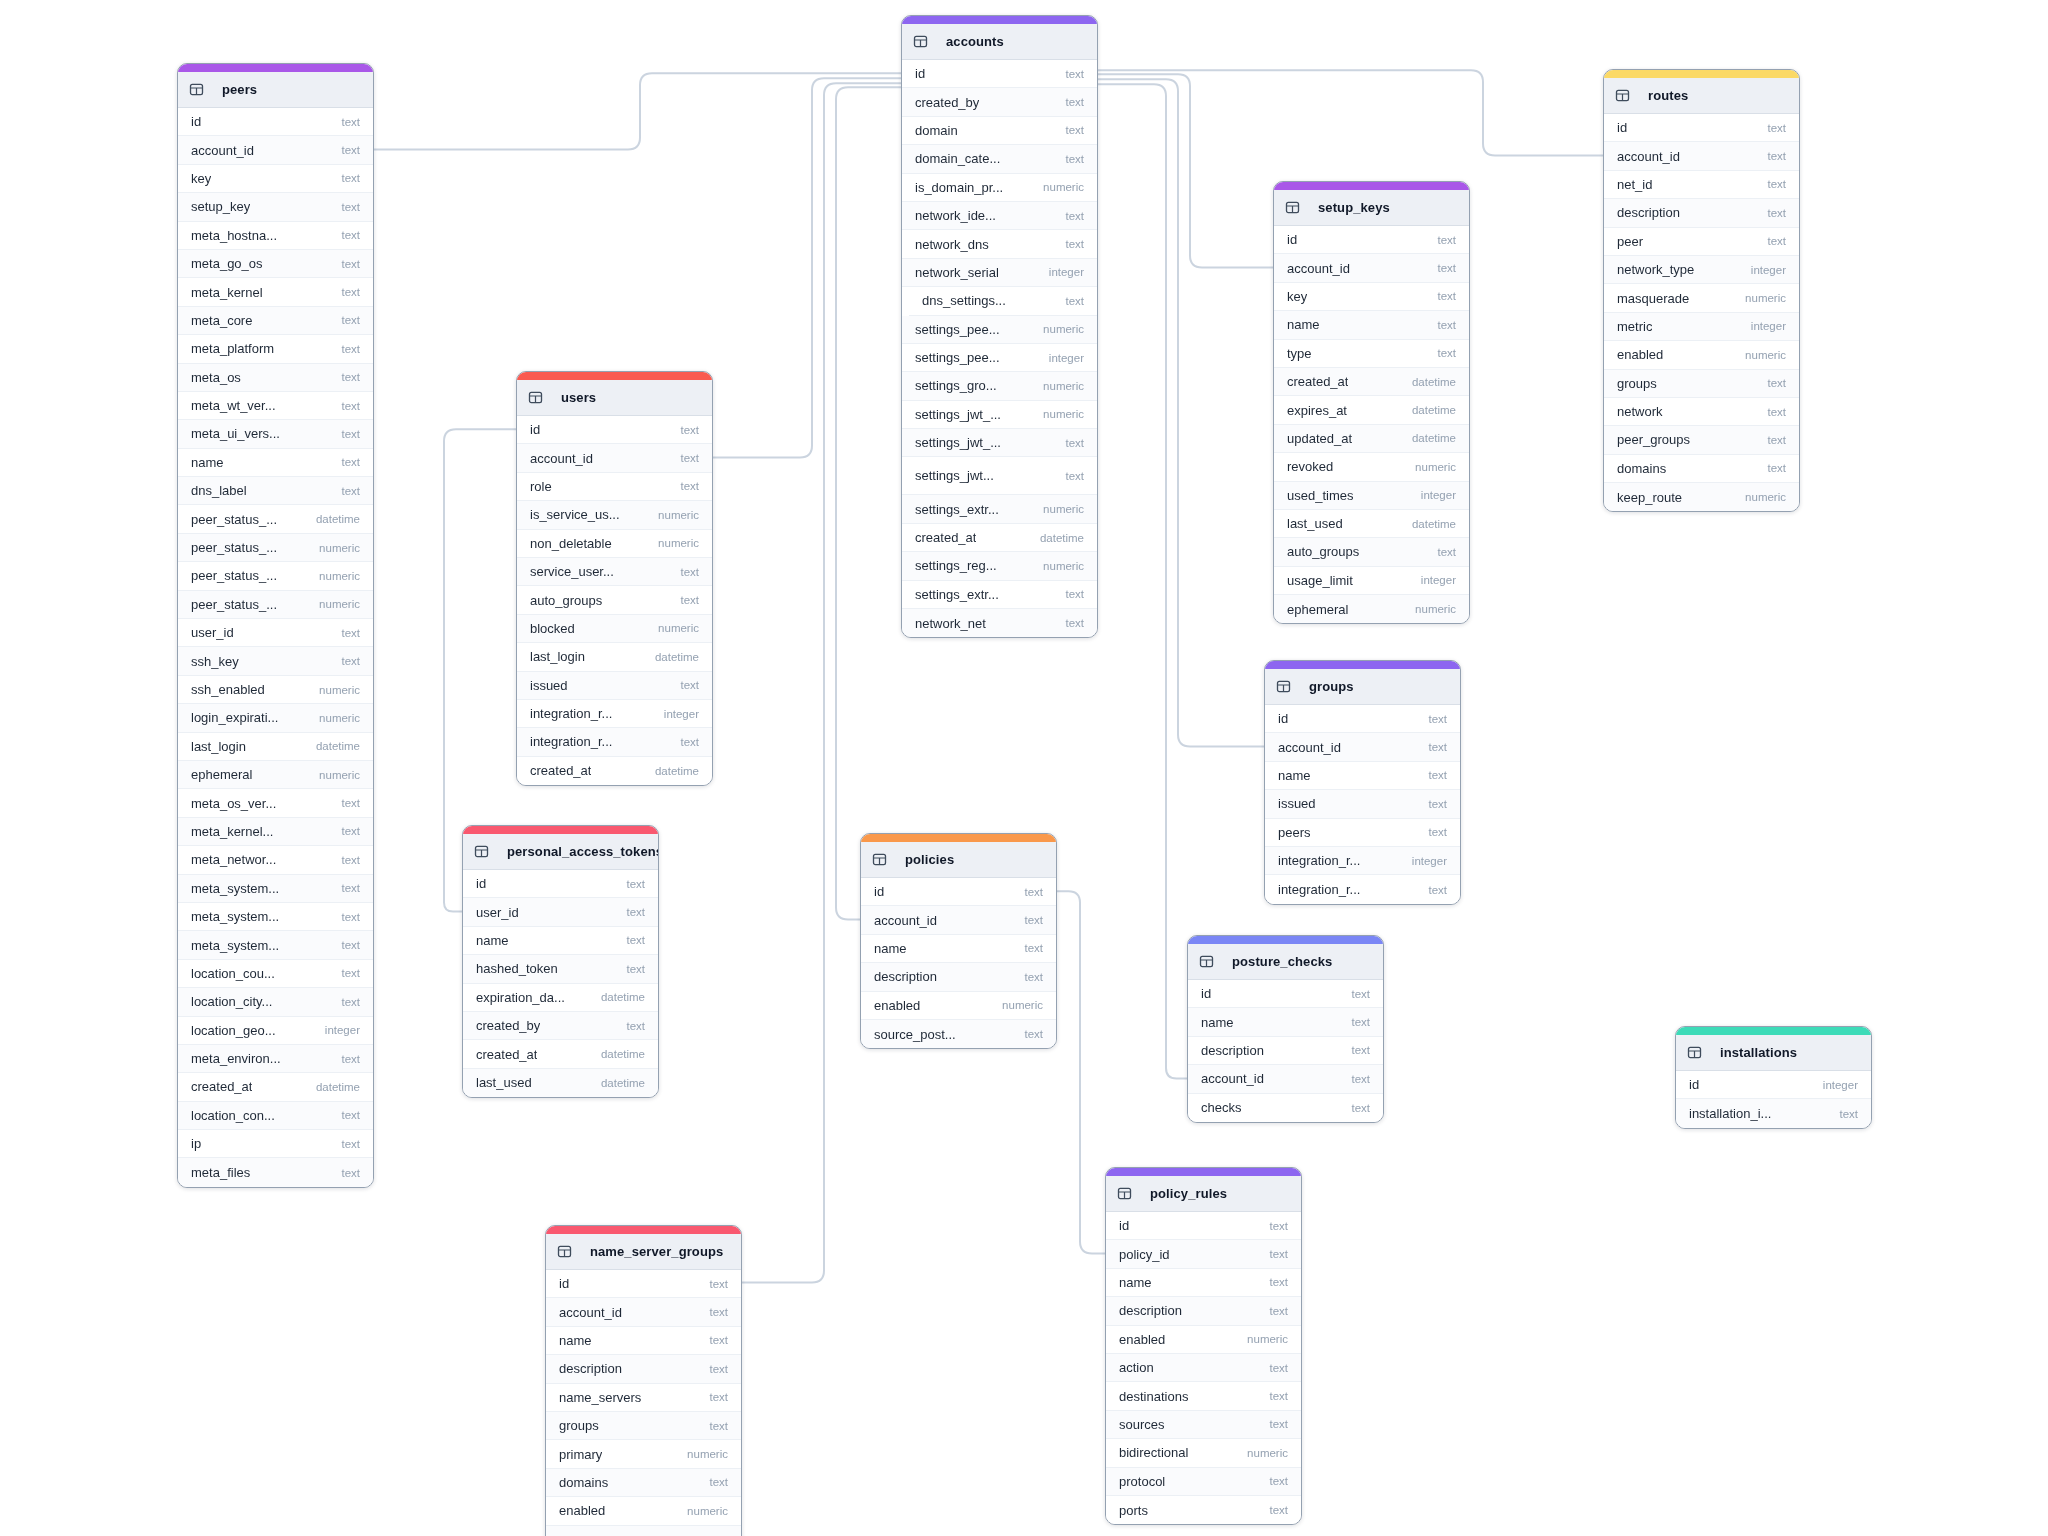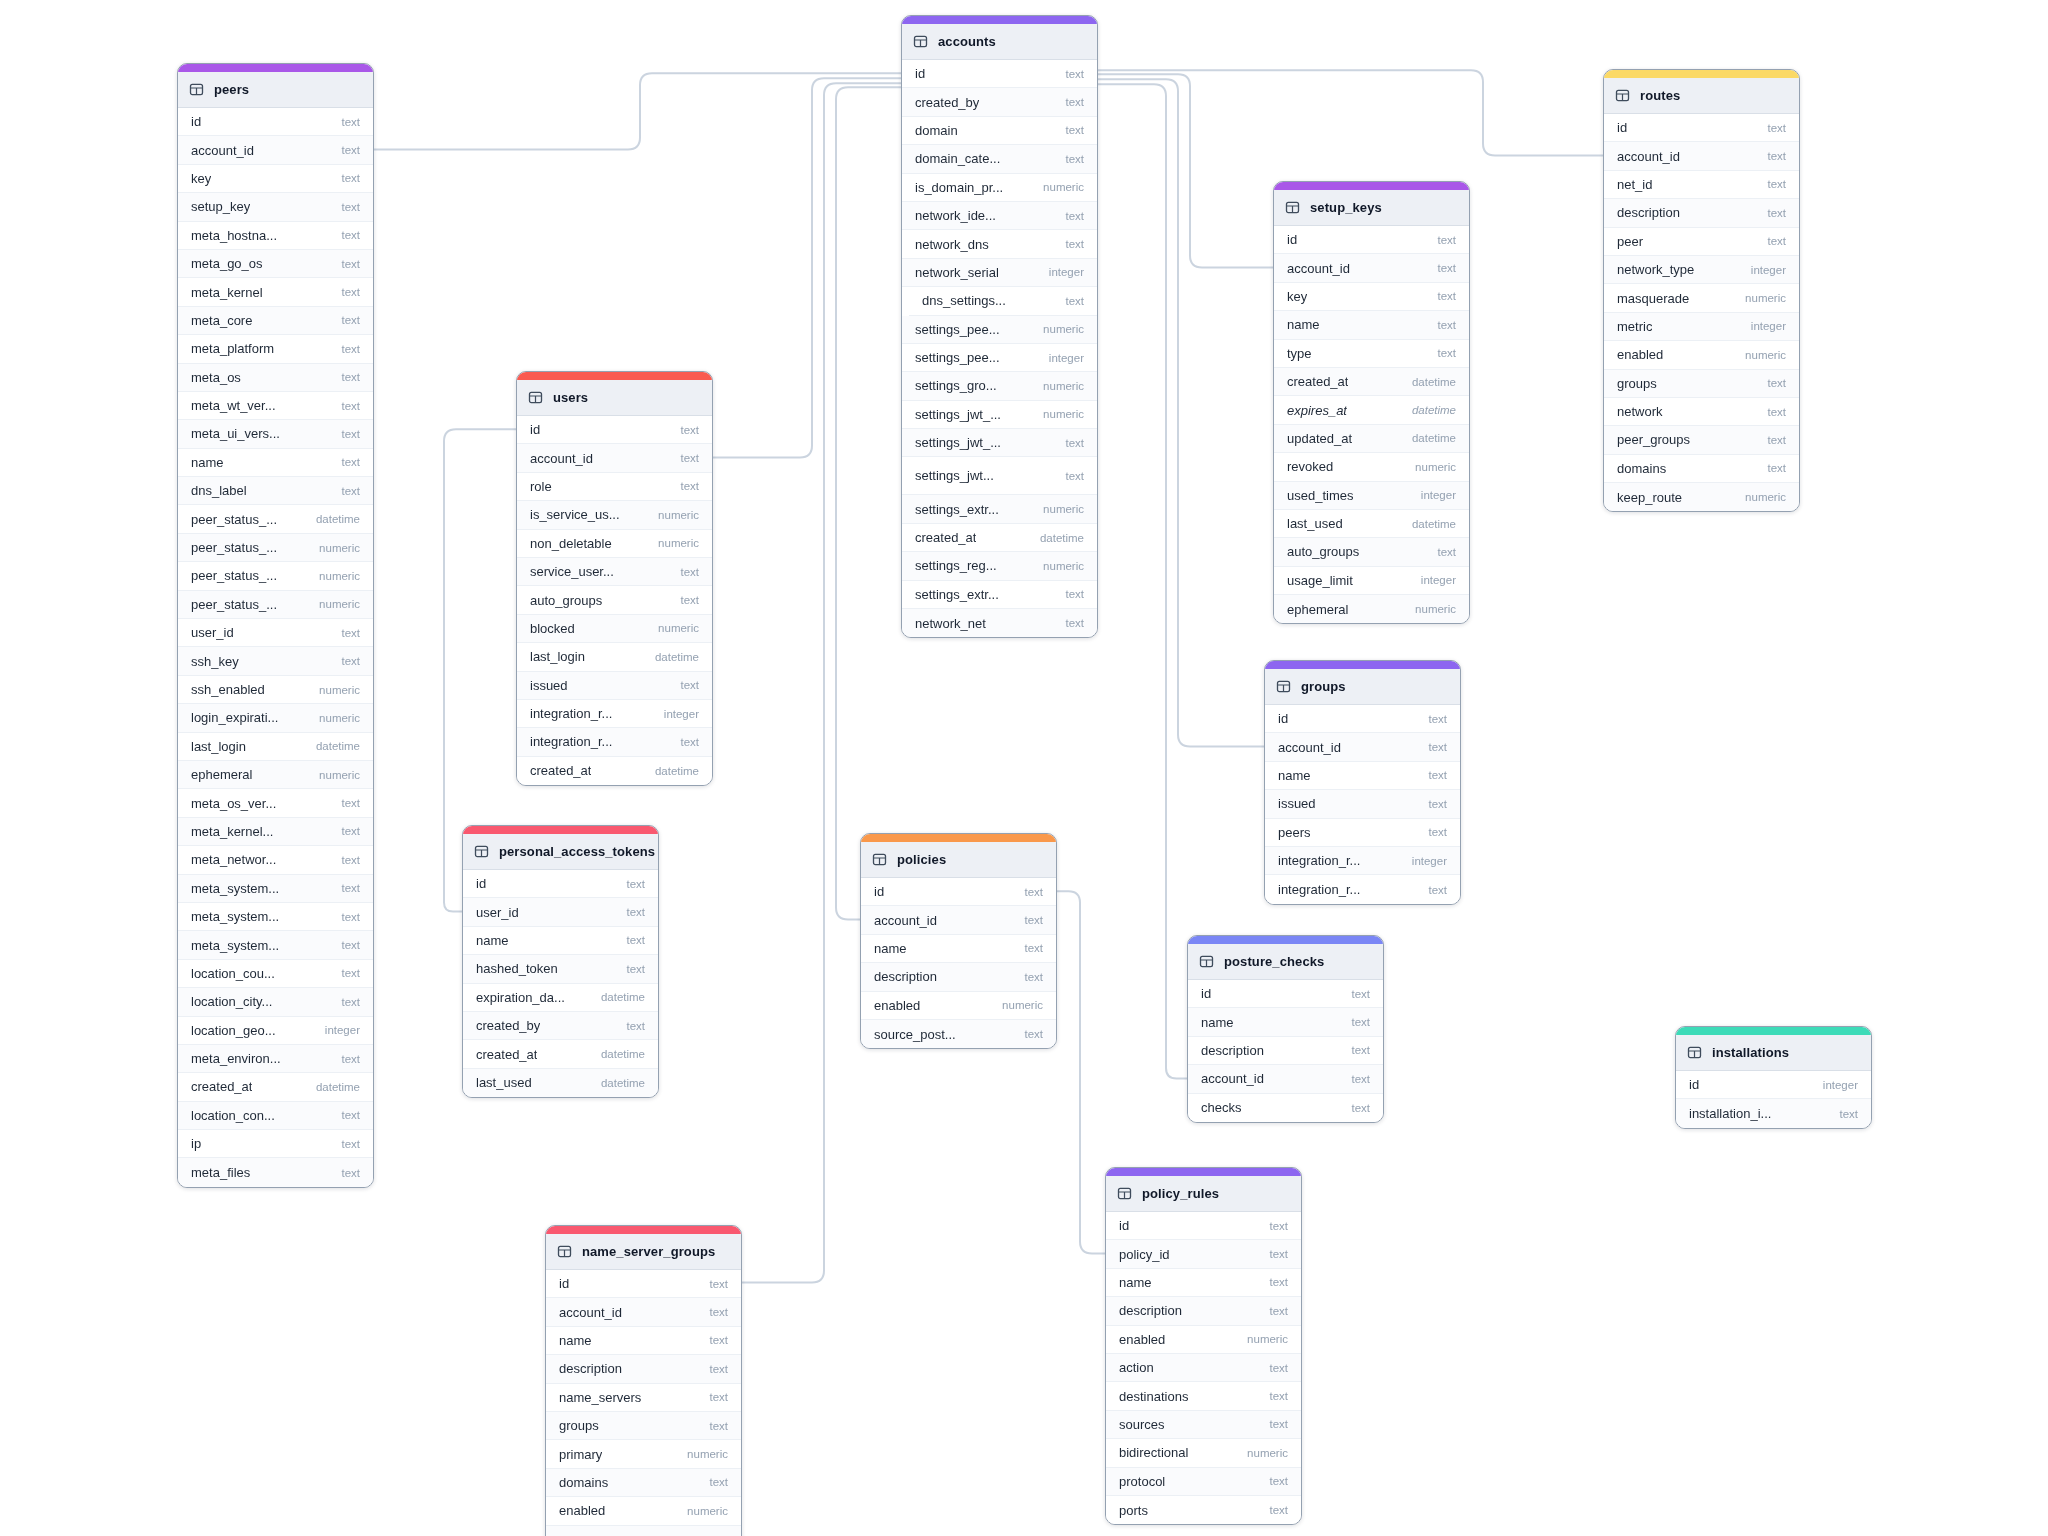--- a/index.html
+++ b/index.html
@@ -17,21 +17,21 @@
     background:#ffffff;
     border:1px solid #94a1b1;
     border-radius:10px;
     box-shadow:0 1px 4px rgba(15,23,42,.14);
     overflow:hidden;
     box-sizing:border-box;
   }
   .strip{height:8px;}
   .thead{
     height:36px;
-    display:flex;align-items:center;gap:10px;
+    display:flex;align-items:center;gap:18px;
     padding:0 11px;
     background:#edf0f5;
     border-bottom:1px solid #d9dfe7;
     box-sizing:border-box;
   }
   .ttitle{
     font-size:13px;font-weight:bold;color:#101828;
     white-space:nowrap;letter-spacing:.1px;
   }
   .ticon{display:flex;align-items:center;}
@@ -611,21 +611,21 @@
         <span class="ftype">text</span>
       </div>
       <div class="trow" style="height: 28.4px;">
         <span class="fname">type</span>
         <span class="ftype">text</span>
       </div>
       <div class="trow alt" style="height: 28.4px;">
         <span class="fname">created_at</span>
         <span class="ftype">datetime</span>
       </div>
-      <div class="trow" style="height: 28.4px; font-style: italic;">
+      <div class="trow" style="height: 28.4px;">
         <span class="fname">expires_at</span>
         <span class="ftype">datetime</span>
       </div>
       <div class="trow alt" style="height: 28.4px;">
         <span class="fname">updated_at</span>
         <span class="ftype">datetime</span>
       </div>
       <div class="trow" style="height: 28.4px;">
         <span class="fname">revoked</span>
         <span class="ftype">numeric</span>

